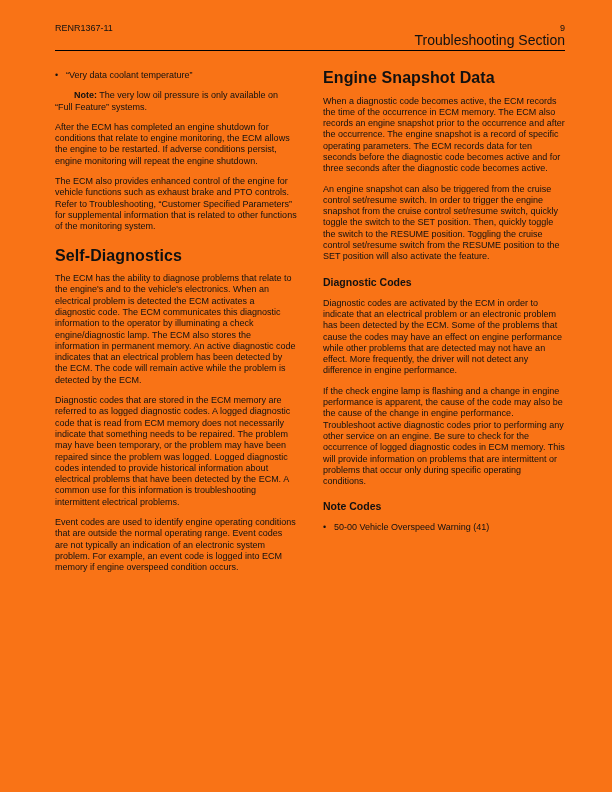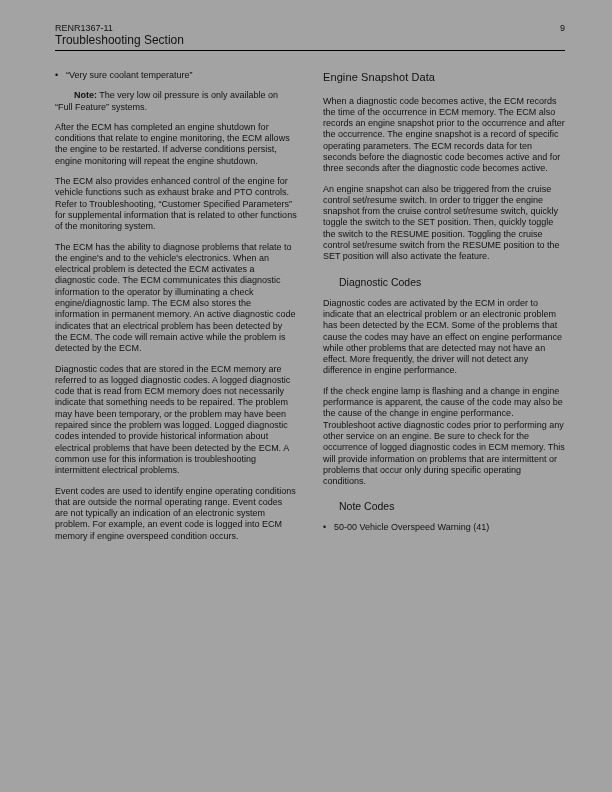--- a/index.html
+++ b/index.html
@@ -1,37 +1,37 @@
 <!DOCTYPE html>
 <html><head>
 <meta charset="utf-8">
 <style>
   * { box-sizing: border-box; }
   html, body { margin: 0; padding: 0; background: #ffffff; }
   .page {
     width: 612px;
     height: 792px;
-    background: #a3a3a3;
+    background: #f97316;
     font-family: "Liberation Sans", "DejaVu Sans", sans-serif;
     color: #111111;
     padding: 22px 47px 28px 55px;
     position: relative;
     overflow: hidden;
   }
   .hdr-top {
     display: flex;
     justify-content: space-between;
     align-items: baseline;
     font-size: 9px;
     line-height: 12px;
   }
   .hdr-sub {
     display: flex;
-    justify-content: flex-start;
-    font-size: 12px;
+    justify-content: flex-end;
+    font-size: 14px;
     line-height: 12px;
   }
   .hdr-rule {
     border-top: 1px solid #000000;
     height: 0;
     margin-top: 4px;
   }
   .columns {
     display: flex;
     gap: 26px;
@@ -39,31 +39,31 @@
   }
   .col { width: 242px; }
   .col > :first-child { margin-top: 0; }
   .para {
     font-size: 9px;
     line-height: 11.3px;
     margin: 0 0 9px 0;
     text-align: left;
   }
   .h-major {
-    font-size: 11px;
+    font-size: 16px;
     line-height: 15.5px;
-    font-weight: normal;
+    font-weight: bold;
     margin: 15px 0 10px 0;
     letter-spacing: 0.1px;
   }
   .h-minor {
     font-size: 10.5px;
     line-height: 13px;
-    font-weight: normal;
-    margin: 13px 0 9px 16px;
+    font-weight: bold;
+    margin: 13px 0 9px 0;
   }
   .bullet-item {
     display: flex;
     font-size: 9px;
     line-height: 11.3px;
     margin: 0 0 9px 0;
   }
   .bullet-marker {
     width: 11px;
     flex: none;
@@ -86,30 +86,31 @@
     </div>
     <div class="hdr-rule"></div>
   </header>
 
   <main class="columns">
 
     <section class="col">
 
       <div class="bullet-item">
         <span class="bullet-marker">•</span>
-        <span class="bullet-text">“Very sure coolant temperature”</span>
+        <span class="bullet-text">“Very data coolant temperature”</span>
       </div>
 
       <p class="para"><strong class="note-label">Note:</strong><span> The very low oil pressure is only available on “Full Feature” systems.</span></p>
 
       <p class="para">After the ECM has completed an engine shutdown for conditions that relate to engine monitoring, the ECM allows the engine to be restarted. If adverse conditions persist, engine monitoring will repeat the engine shutdown.</p>
 
 
       <p class="para">The ECM also provides enhanced control of the engine for vehicle functions such as exhaust brake and PTO controls. Refer to Troubleshooting, “Customer Specified Parameters” for supplemental information that is related to other functions of the monitoring system.</p>
 
+      <h2 class="h-major">Self-Diagnostics</h2>
 
       <p class="para">The ECM has the ability to diagnose problems that relate to the engine's and to the vehicle's electronics. When an electrical problem is detected the ECM activates a diagnostic code. The ECM communicates this diagnostic information to the operator by illuminating a check engine/diagnostic lamp. The ECM also stores the information in permanent memory. An active diagnostic code indicates that an electrical problem has been detected by the ECM. The code will remain active while the problem is detected by the ECM.</p>
 
       <p class="para">Diagnostic codes that are stored in the ECM memory are referred to as logged diagnostic codes. A logged diagnostic code that is read from ECM memory does not necessarily indicate that something needs to be repaired. The problem may have been temporary, or the problem may have been repaired since the problem was logged. Logged diagnostic codes intended to provide historical information about electrical problems that have been detected by the ECM. A common use for this information is troubleshooting intermittent electrical problems.</p>
 
       <p class="para">Event codes are used to identify engine operating conditions that are outside the normal operating range. Event codes are not typically an indication of an electronic system problem. For example, an event code is logged into ECM memory if engine overspeed condition occurs.</p>
 
 
     </section>
 

